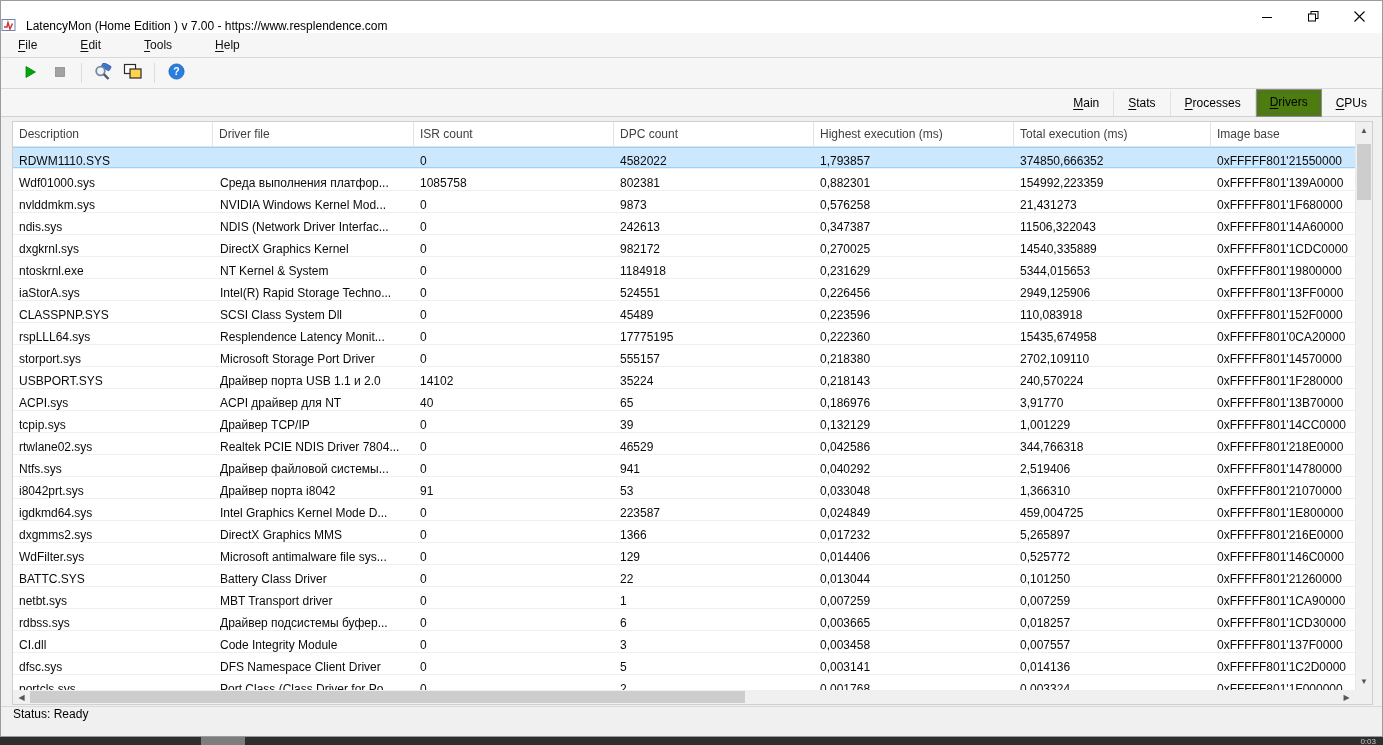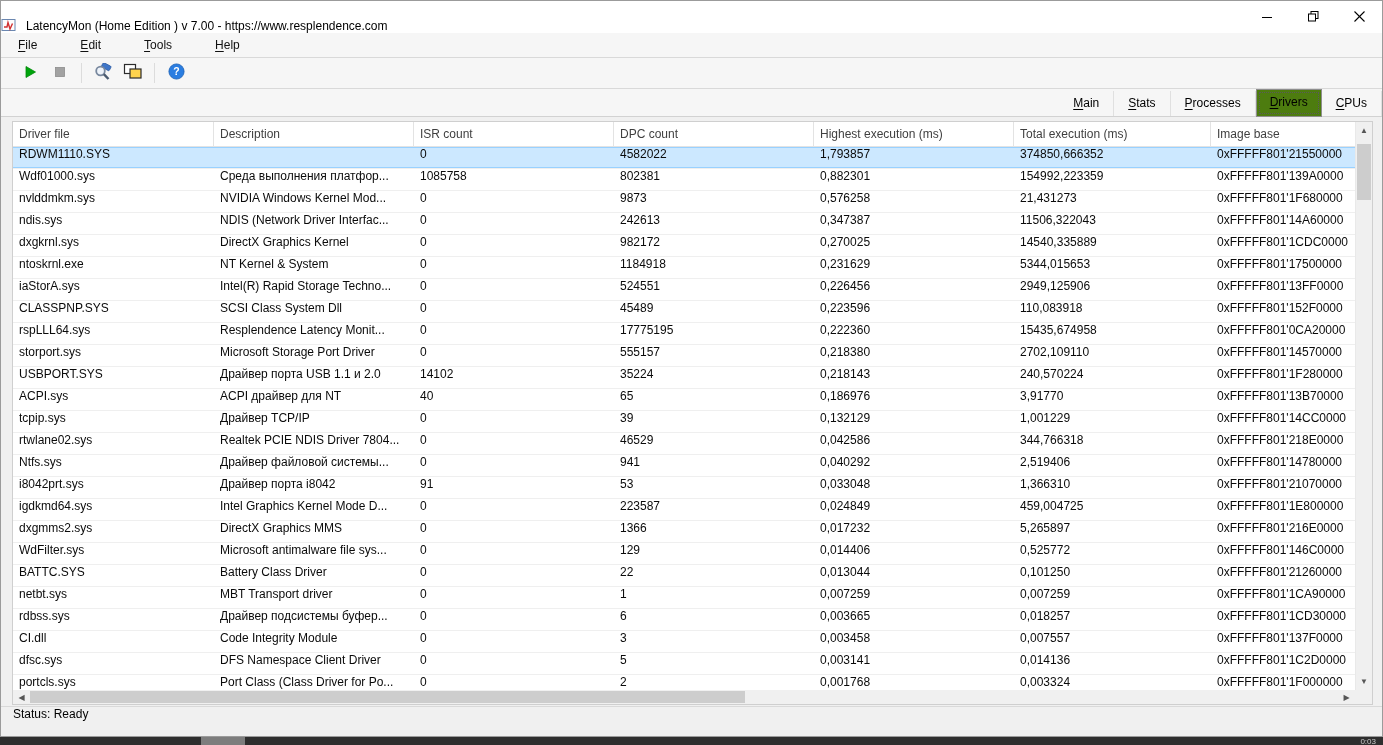--- a/index.html
+++ b/index.html
@@ -64,21 +64,21 @@
   .grid-header {
     display:flex; height:25px; width:1342px; background:#ffffff;
     border-bottom:1px solid #e3e3e3;
   }
   .hcell {
     display:flex; align-items:center; padding:0 6px; color:#3f3f3f;
     border-right:1px solid #e3e3e3; white-space:nowrap; overflow:hidden;
   }
   .grid-body { width:1342px; overflow:hidden; height:543px; }
   .row {
-    display:flex; height:22px; align-items:flex-start;
+    display:flex; height:22px; align-items:flex-end;
     border-bottom:1px solid #efefef; background:#fff;
   }
   .row.sel { background:#cce8ff; box-shadow:inset 0 1px 0 #99d1ff, inset 0 -1px 0 #99d1ff; }
   .cell { padding:0 6px; white-space:nowrap; overflow:hidden; color:#0a0a0a; }
   .c0{width:201px}.c1{width:200px}.c2{width:200px}.c3{width:200px}
   .c4{width:200px}.c5{width:197px}.c6{width:144px;border-right:none}
 
   
   .vscroll { position:absolute; top:0; right:0; width:17px; bottom:14px;
     background:#f0f0f0; border-left:1px solid #e9e9e9; }
@@ -202,22 +202,22 @@
   <div class="tabbar">
       <div class="tab"><u>M</u>ain</div>
       <div class="tab"><u>S</u>tats</div>
       <div class="tab"><u>P</u>rocesses</div>
       <div class="tab active"><u>D</u>rivers</div>
       <div class="tab"><u>C</u>PUs</div>
     </div>
 
   <div class="table-wrap">
     <div class="grid-header">
+        <div class="hcell c1">Description</div>
         <div class="hcell c0">Driver file</div>
-        <div class="hcell c1">Description</div>
         <div class="hcell c2">ISR count</div>
         <div class="hcell c3">DPC count</div>
         <div class="hcell c4">Highest execution (ms)</div>
         <div class="hcell c5">Total execution (ms)</div>
         <div class="hcell c6">Image base</div>
       </div>
     <div class="grid-body">
         <div class="row sel">
           <div class="cell c0">RDWM1110.SYS</div>
           <div class="cell c1"></div>
@@ -263,21 +263,21 @@
           <div class="cell c5">14540,335889</div>
           <div class="cell c6">0xFFFFF801'1CDC0000</div>
         </div>
         <div class="row">
           <div class="cell c0">ntoskrnl.exe</div>
           <div class="cell c1">NT Kernel &amp; System</div>
           <div class="cell c2">0</div>
           <div class="cell c3">1184918</div>
           <div class="cell c4">0,231629</div>
           <div class="cell c5">5344,015653</div>
-          <div class="cell c6">0xFFFFF801'17500000</div>
+          <div class="cell c6">0xFFFFF801'19800000</div>
         </div>
         <div class="row">
           <div class="cell c0">iaStorA.sys</div>
           <div class="cell c1">Intel(R) Rapid Storage Techno...</div>
           <div class="cell c2">0</div>
           <div class="cell c3">524551</div>
           <div class="cell c4">0,226456</div>
           <div class="cell c5">2949,125906</div>
           <div class="cell c6">0xFFFFF801'13FF0000</div>
         </div>

